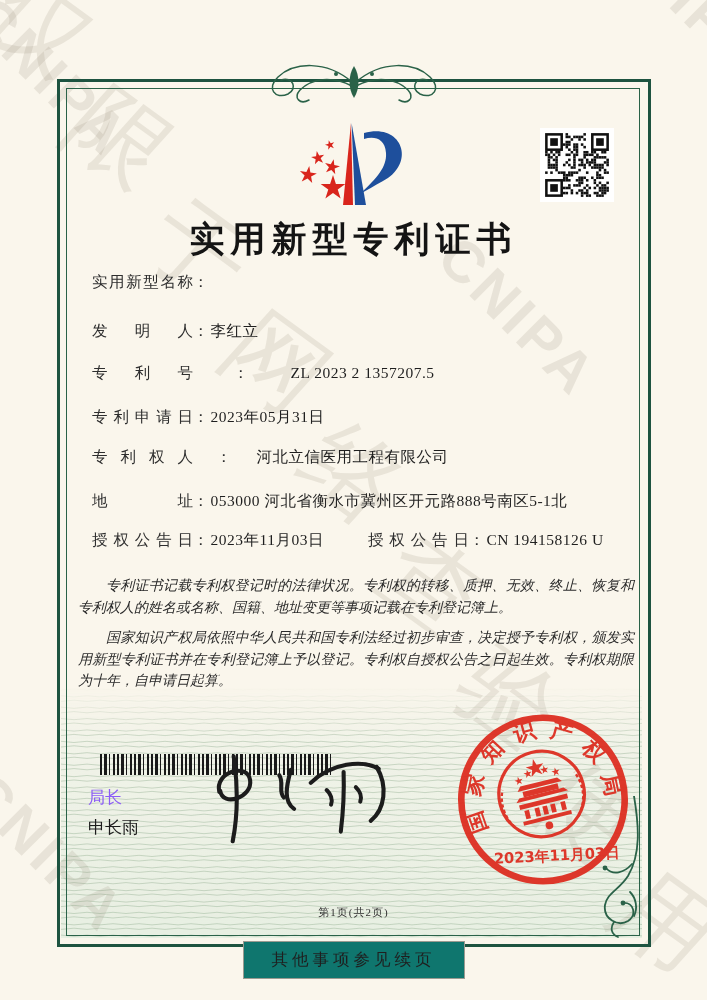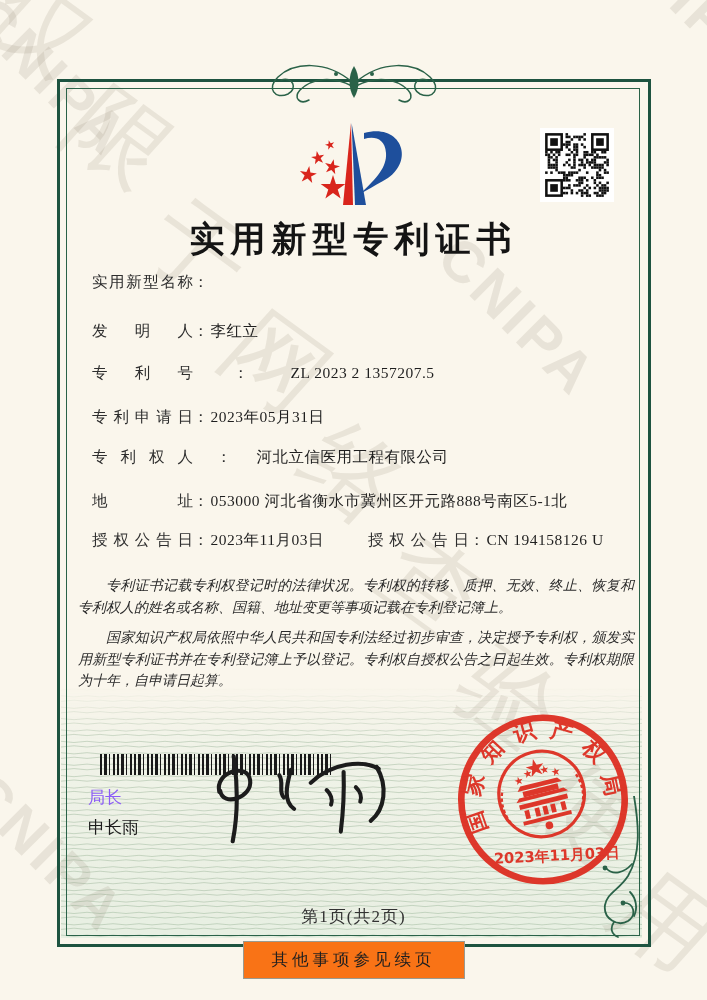--- a/index.html
+++ b/index.html
@@ -65,24 +65,24 @@
       #191919 0 2px,transparent 2px 4px,#191919 4px 7px,transparent 7px 9px,
       #191919 9px 10px,transparent 10px 13px,#191919 13px 15px,transparent 15px 17px);
   }
   .sig-title{position:absolute;left:88px;top:786px;font-size:17px;z-index:3;
     font-family:"Liberation Sans","DejaVu Sans",sans-serif;color:#8b5cf6;}
   .sig-name{position:absolute;left:88px;top:816px;font-size:17px;z-index:3;
     font-family:"Liberation Sans","DejaVu Sans",sans-serif;color:#1c1c1c;}
   .signature{position:absolute;left:196px;top:746px;width:205px;height:98px;z-index:3;}
   .seal{position:absolute;left:448px;top:702px;width:190px;height:195px;z-index:6;opacity:0.93;}
   .page-num{position:absolute;left:0;right:0;top:905px;text-align:center;
-    font-size:17px;letter-spacing:1px;color:#333;z-index:3;}
+    font-size:11px;letter-spacing:1px;color:#333;z-index:3;}
   .note-box{
     position:absolute;left:50%;top:941px;transform:translateX(-50%);z-index:7;
-    background:#f97316;border:1px solid #9a9a90;padding:7px 28px;
+    background:#0f766e;border:1px solid #9a9a90;padding:7px 28px;
     font-size:16.5px;letter-spacing:4px;color:#1f1f1f;white-space:nowrap;
   }
 </style>
 </head>
 <body>
 
 <div class="page">
 
   <div class="wm">
     <span class="wm-cnipa" style="left:-48px;top:42px;">CNIPA</span>

